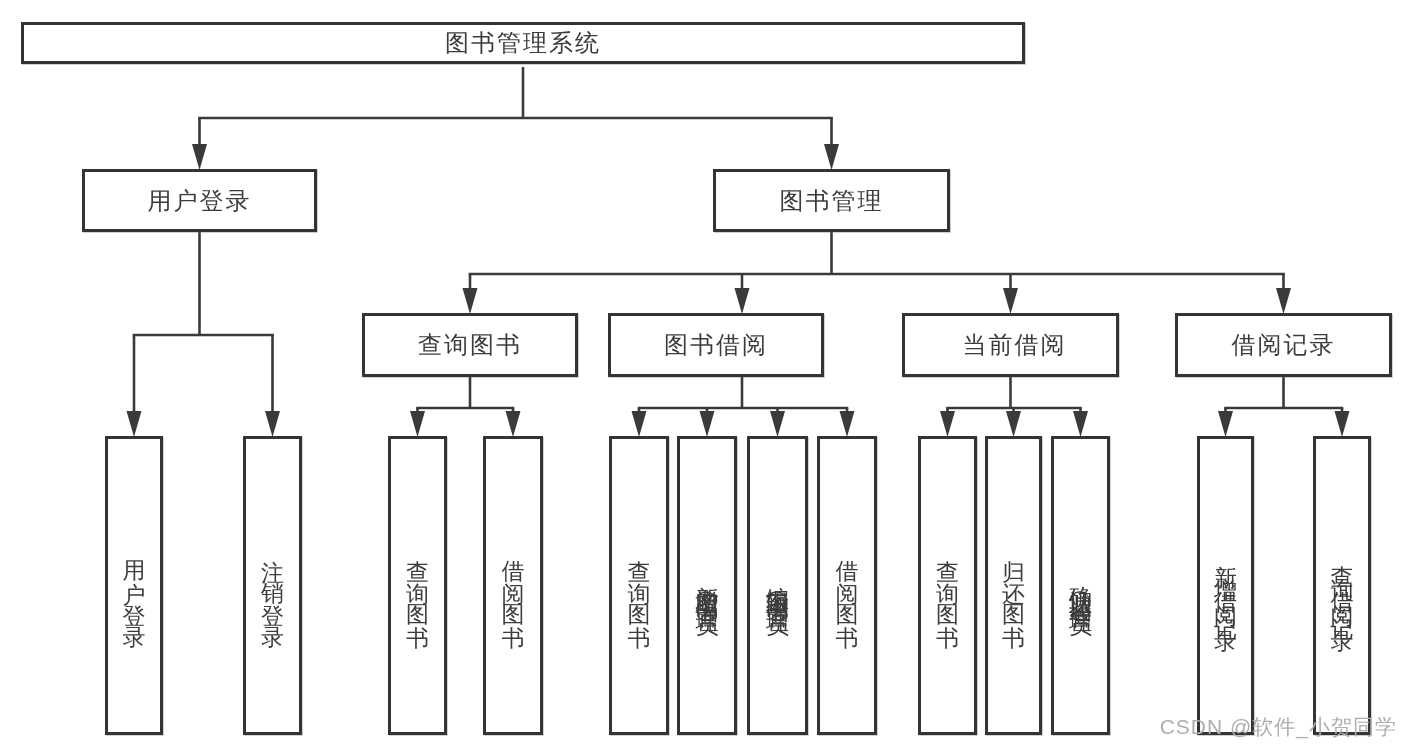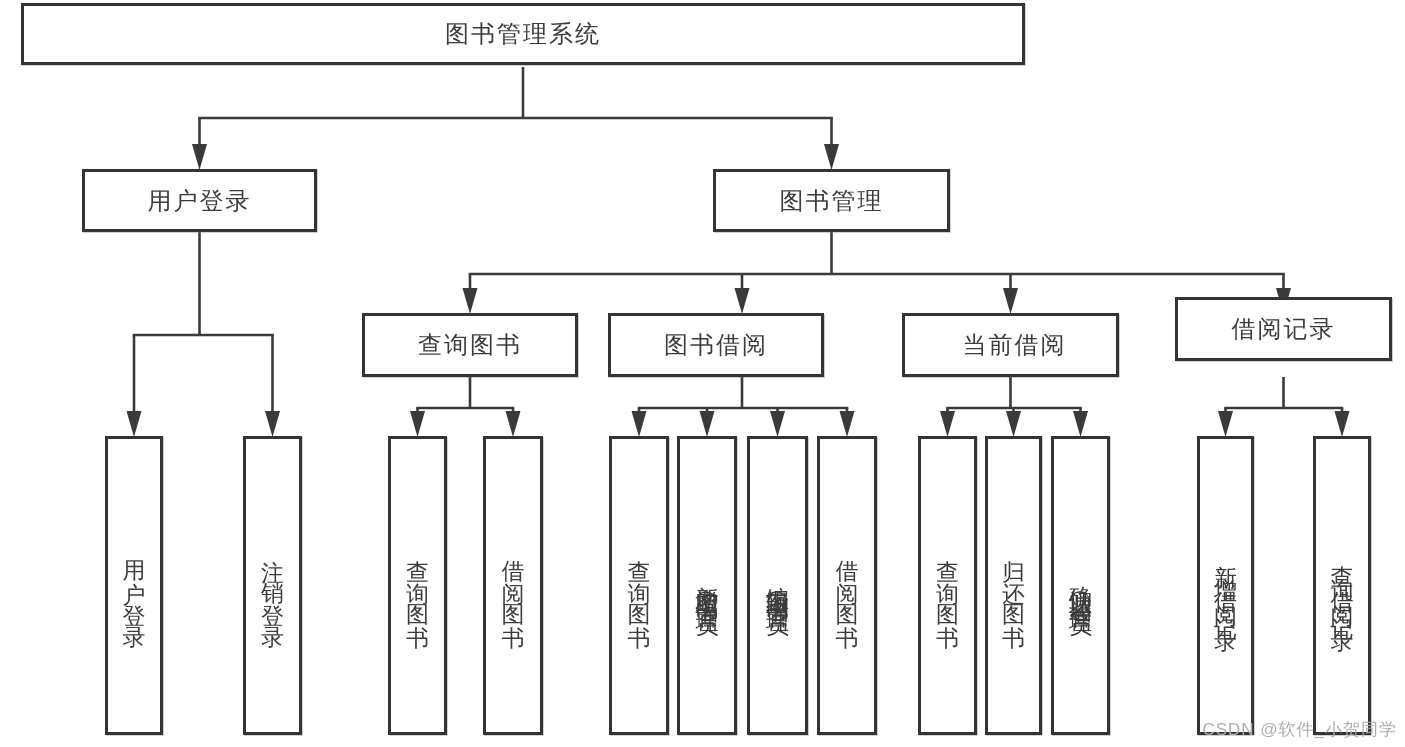--- a/index.html
+++ b/index.html
@@ -45,21 +45,21 @@
     line-height: 1;
     white-space: nowrap;
   }
   .node.v-box span.sp4  { letter-spacing: 22px; }
   .node.v-box span.sp6  { letter-spacing: 13px; }
   .node.v-box span.splg { letter-spacing: 4px;  }
   .watermark {
     position: absolute;
     right: 8px;
     bottom: 6px;
-    font-size: 17px;
+    font-size: 21px;
     color: #aeaeae;
     letter-spacing: 1px;
     white-space: nowrap;
   }
 </style>
 </head>
 <body>
 
 <div class="canvas">
   <svg id="connector-svg" width="1405" height="747">
@@ -110,21 +110,21 @@
       <line x1="1283.5" y1="274" x2="1283.5" y2="291" stroke="#3a3a3a" stroke-width="2.6"></line>
       <polygon points="1276,288 1291,288 1283.5,314" fill="#3a3a3a"></polygon>
       <line x1="1283.5" y1="377" x2="1283.5" y2="408" stroke="#3a3a3a" stroke-width="2.6"></line>
       <line x1="1224.2" y1="408" x2="1343.3" y2="408" stroke="#3a3a3a" stroke-width="2.6"></line>
       <line x1="1225.5" y1="408" x2="1225.5" y2="414" stroke="#3a3a3a" stroke-width="2.6"></line>
       <polygon points="1218,411 1233,411 1225.5,437" fill="#3a3a3a"></polygon>
       <line x1="1342" y1="408" x2="1342" y2="414" stroke="#3a3a3a" stroke-width="2.6"></line>
       <polygon points="1334.5,411 1349.5,411 1342,437" fill="#3a3a3a"></polygon>
     </svg>
   <div id="nodes">
-      <div class="node h-box" style="left: 21px; top: 3px; width: 1004px; height: 62px;">
+      <div class="node h-box" style="left: 21px; top: 22px; width: 1004px; height: 42px;">
         <span>图书管理系统</span>
       </div>
       <div class="node h-box" style="left: 82px; top: 169px; width: 235px; height: 63px;">
         <span>用户登录</span>
       </div>
       <div class="node v-box" style="left: 105px; top: 436px; width: 58px; height: 299px;">
         <span class="sp4">用户登录</span>
       </div>
       <div class="node v-box" style="left: 243px; top: 436px; width: 59px; height: 299px;">
         <span class="sp4">注销登录</span>
@@ -161,21 +161,21 @@
       </div>
       <div class="node v-box" style="left: 918px; top: 436px; width: 59px; height: 299px;">
         <span class="sp4">查询图书</span>
       </div>
       <div class="node v-box" style="left: 985px; top: 436px; width: 57px; height: 299px;">
         <span class="sp4">归还图书</span>
       </div>
       <div class="node v-box" style="left: 1051px; top: 436px; width: 59px; height: 299px;">
         <span class="splg">确认归还（管理员）</span>
       </div>
-      <div class="node h-box" style="left: 1175px; top: 297px; width: 217px; height: 64px;">
+      <div class="node h-box" style="left: 1175px; top: 313px; width: 217px; height: 64px;">
         <span>借阅记录</span>
       </div>
       <div class="node v-box" style="left: 1197px; top: 436px; width: 57px; height: 299px;">
         <span class="sp6">新增借阅记录</span>
       </div>
       <div class="node v-box" style="left: 1313px; top: 436px; width: 58px; height: 299px;">
         <span class="sp6">查询借阅记录</span>
       </div>
     </div>
   <div class="watermark">CSDN @软件_小贺同学</div>

